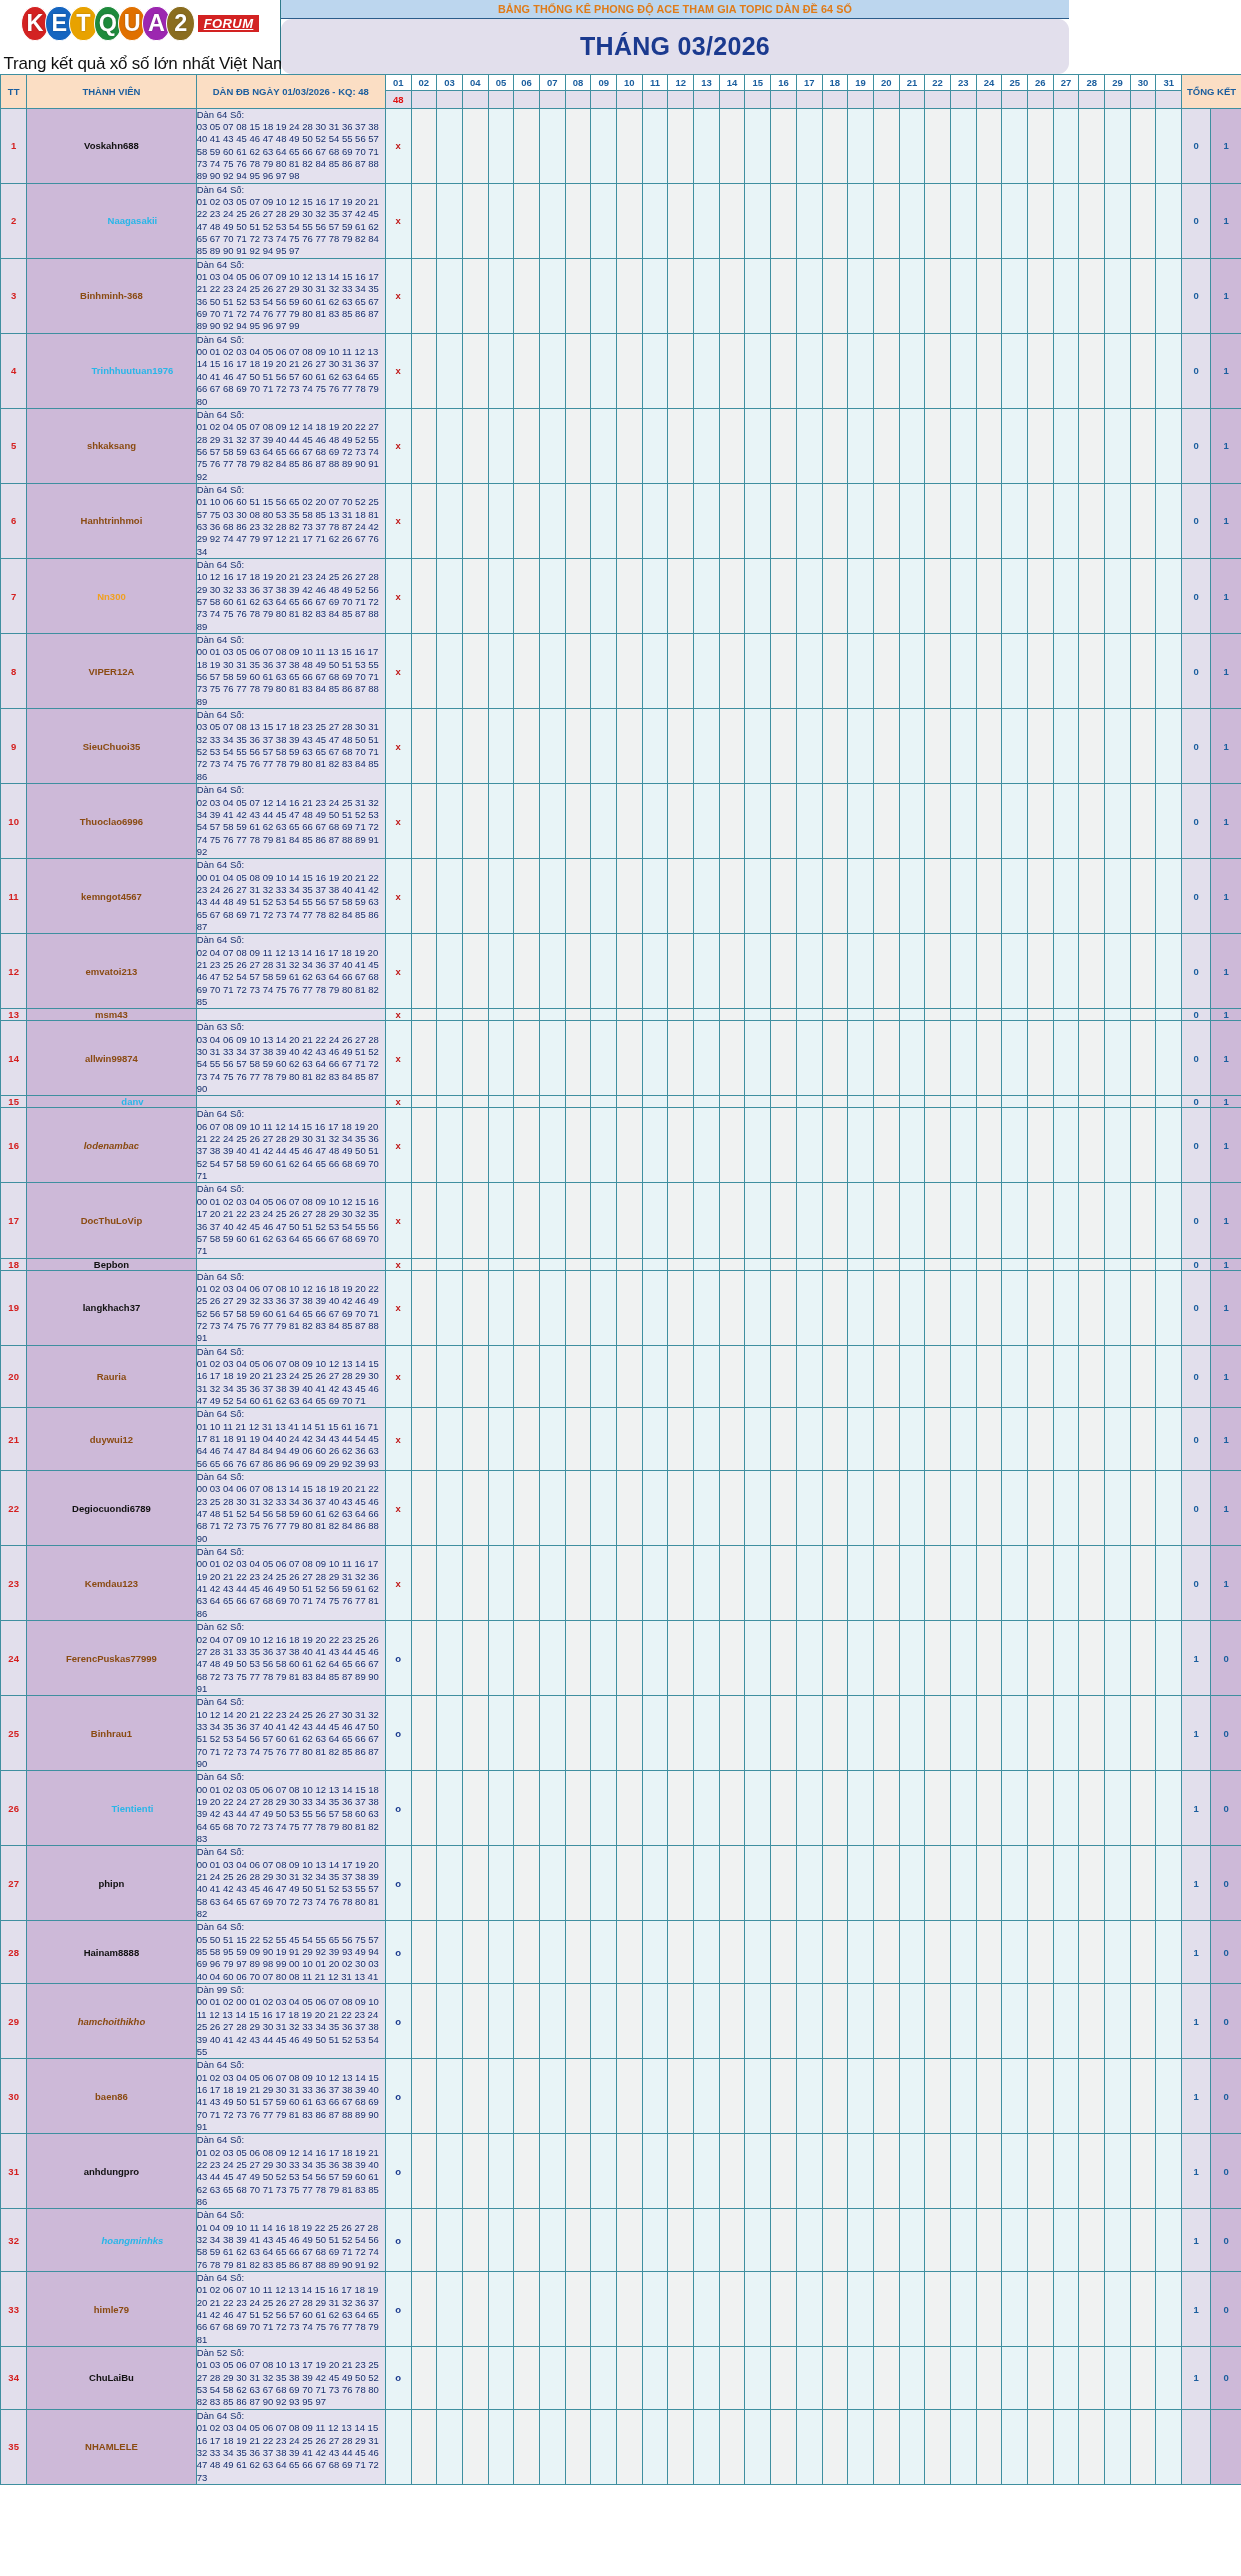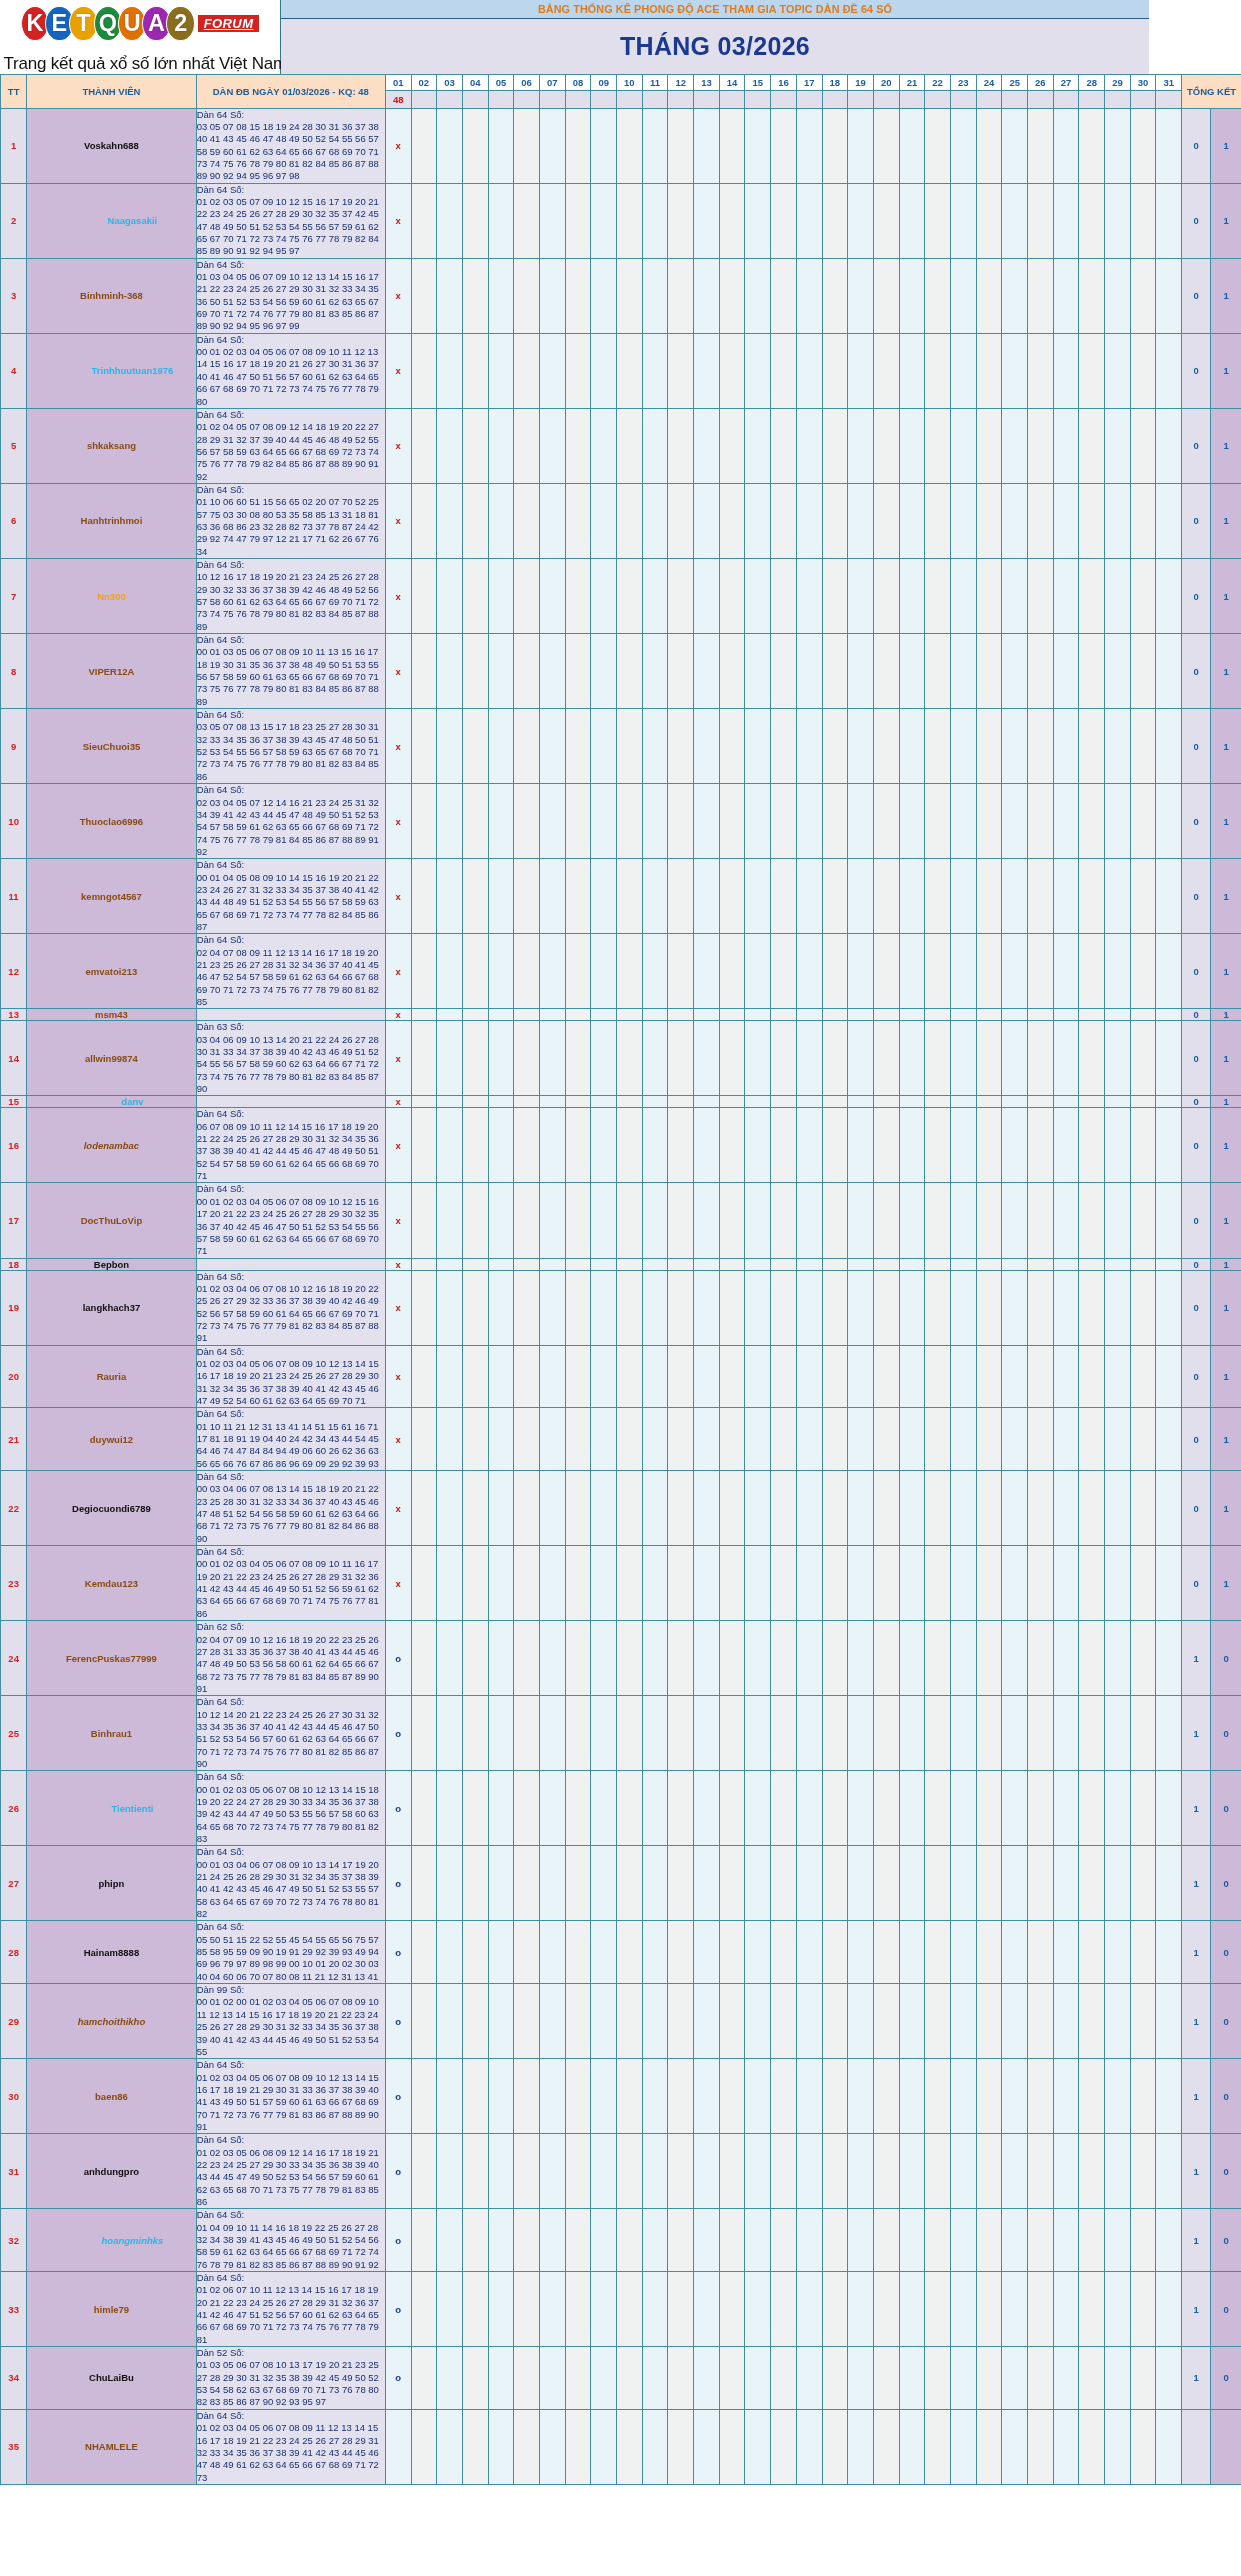--- a/index.html
+++ b/index.html
@@ -34,31 +34,31 @@
   .lg-2{background:#8a6d1f;}
   .forum-badge {
     background:#d32222; color:#fff; font-style:italic; font-weight:bold;
     font-size:13px; padding:0.9px 6px; margin-left:7px; letter-spacing:0.4px;text-decoration:underline;
   }
   .logo-tag {
     text-align:center; font-size:17px; color:#111; letter-spacing:-0.2px;
     margin-top:9px; white-space:nowrap;
   }
 
-  .band-right { width:868px; display:flex; flex-direction:column; }
+  .band-right { width:788px; display:flex; flex-direction:column; }
   .band-title {
     height:19px; background:#bcd6ee; border-bottom:1.7px solid #2b5d8a;
     color:#e07b18; font-size:10.8px; font-weight:bold;
     display:flex; align-items:center; justify-content:center;
     letter-spacing:0.1px;
   }
   .band-month {
     flex:1; background:#e2dfec;
     display:flex; align-items:center; justify-content:center;
-    color:#1b3a8f; font-size:25px; font-weight:bold; letter-spacing:0.3px;
+    color:#1b3a8f; font-size:25px; font-weight:bold; letter-spacing:0.3px;border-radius:11px;
   }
 
   
   table.grid { border-collapse:collapse; width:1242px; table-layout:fixed; }
   table.grid td, table.grid th {
     border:0.9px solid #3f8fa0; padding:0; vertical-align:middle;
     font-size:9.5px;
   }
 
   .th-tt, .th-member, .th-dan, .th-total {

